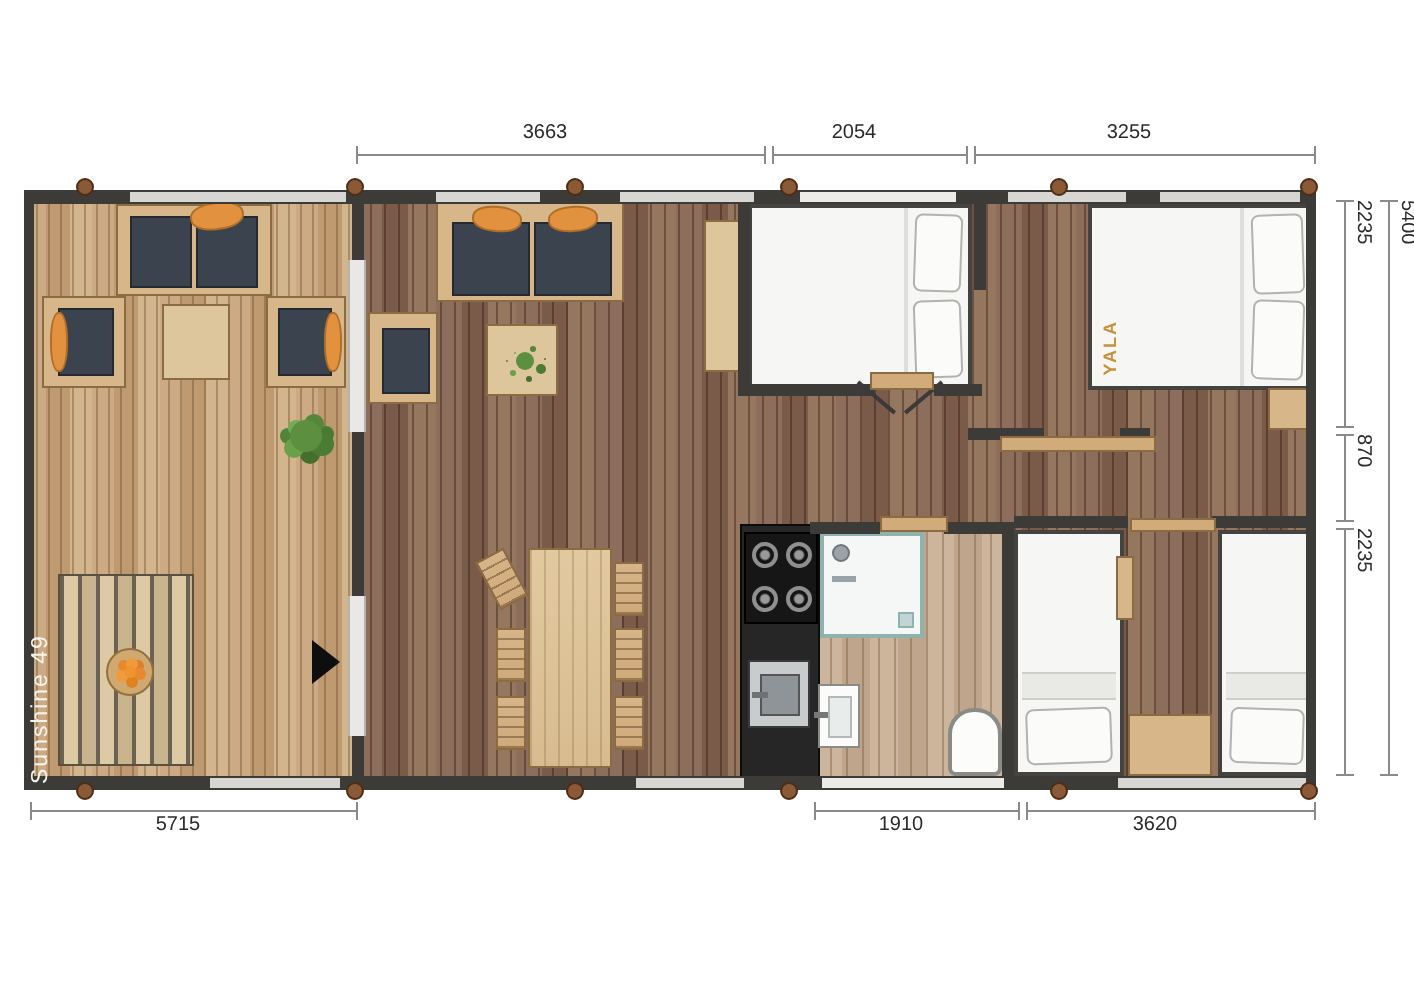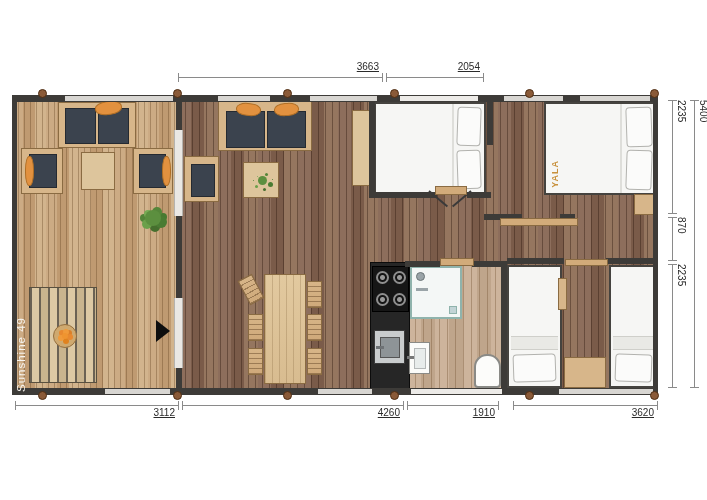--- a/index.html
+++ b/index.html
@@ -46,21 +46,21 @@
 
   
   .dim{position:absolute;color:#2b2b2b;font-size:10px;}
   .dim-h{height:9px;}
   .dim-h .dim-line{position:absolute;left:0;right:0;top:4px;height:1px;background:#8a8a8a;}
   .dim-h .tick{position:absolute;top:0;width:1px;height:9px;background:#8a8a8a;}
   .dim-v{width:9px;}
   .dim-v .dim-line{position:absolute;top:0;bottom:0;left:4px;width:1px;background:#8a8a8a;}
   .dim-v .tick{position:absolute;left:0;width:9px;height:1px;background:#8a8a8a;}
   .t-l{left:0;} .t-r{right:0;} .tv-t{top:0;} .tv-b{bottom:0;}
-  .dim-h .dim-label{position:absolute;left:0;right:4px;text-align:right;text-decoration:underline;}
+  .dim-h .dim-label{position:absolute;left:0;right:16px;text-align:center;}
   .lab-above{top:-12px;} .lab-below{top:6px;}
   .dim-v .dim-label{position:absolute;left:8px;top:0;height:100%;display:flex;align-items:center;
                     writing-mode:vertical-rl;}
 
   .model-label{writing-mode:vertical-rl;transform:rotate(180deg);color:#f7f4ee;font-size:11.5px;
                letter-spacing:1px;display:flex;align-items:center;}
   .brand-label{position:absolute;writing-mode:vertical-rl;transform:rotate(180deg);color:#c8913c;
                font-weight:bold;font-size:9px;letter-spacing:1px;}
   .arrow-right{width:0;height:0;border-top:11px solid transparent;border-bottom:11px solid transparent;
                border-left:14px solid #0e0e0e;}
@@ -227,34 +227,34 @@
       <div class="tick t-l"></div>
       <div class="tick t-r"></div>
     <span class="dim-label lab-above">3663</span>
   </div>
   <div class="dim dim-h" style="left:386px;top:73px;width:98px;">
     <div class="dim-line"></div>
       <div class="tick t-l"></div>
       <div class="tick t-r"></div>
     <span class="dim-label lab-above">2054</span>
   </div>
+  <div class="dim dim-h" style="left:487px;top:73px;width:171px;">
+    <div class="dim-line"></div>
+      <div class="tick t-l"></div>
+      <div class="tick t-r"></div>
+    <span class="dim-label lab-above">3255</span>
+  </div>
 
   <div class="dim dim-h" style="left:15px;top:401px;width:164px;">
     <div class="dim-line"></div>
       <div class="tick t-l"></div>
       <div class="tick t-r"></div>
-    <span class="dim-label lab-below">3112</span>
-  </div>
-  <div class="dim dim-h" style="left:182px;top:401px;width:222px;">
-    <div class="dim-line"></div>
-      <div class="tick t-l"></div>
-      <div class="tick t-r"></div>
-    <span class="dim-label lab-below">4260</span>
-  </div>
-  <div class="dim dim-h" style="left:407px;top:401px;width:92px;">
+    <span class="dim-label lab-below">5715</span>
+  </div>
+  <div class="dim dim-h" style="left:407px;top:401px;width:103px;">
     <div class="dim-line"></div>
       <div class="tick t-l"></div>
       <div class="tick t-r"></div>
     <span class="dim-label lab-below">1910</span>
   </div>
   <div class="dim dim-h" style="left:513px;top:401px;width:145px;">
     <div class="dim-line"></div>
       <div class="tick t-l"></div>
       <div class="tick t-r"></div>
     <span class="dim-label lab-below">3620</span>

